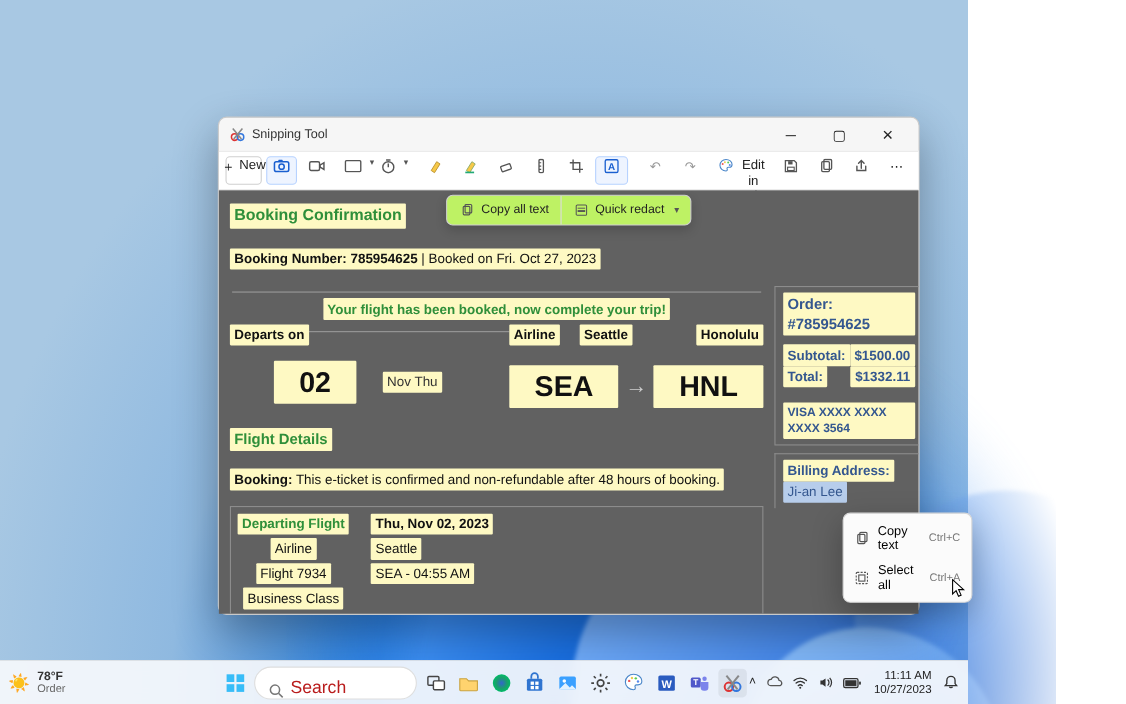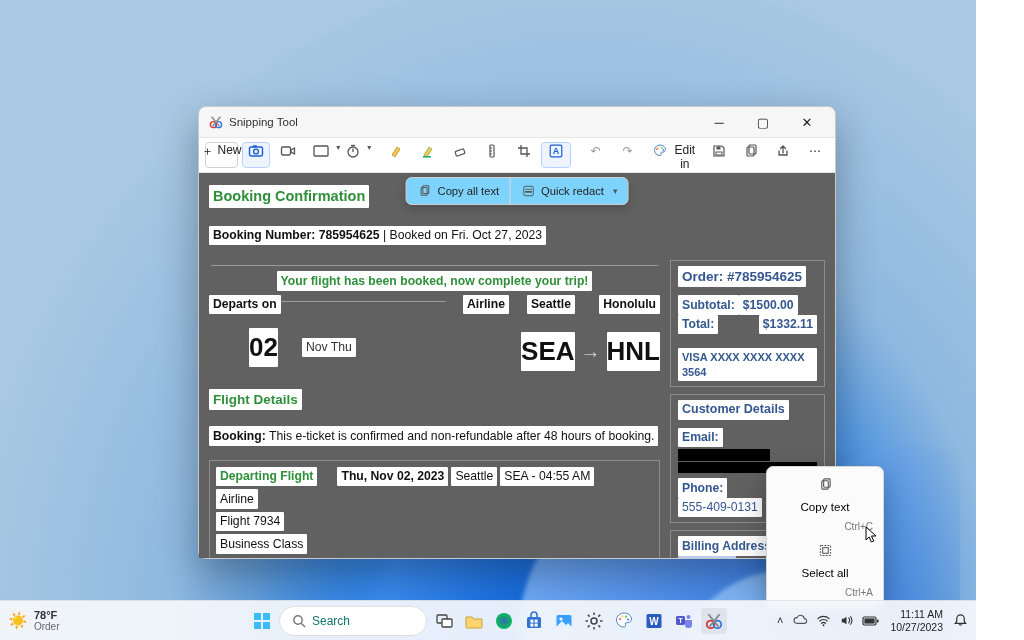--- a/index.html
+++ b/index.html
@@ -1,18 +1,18 @@
 <!DOCTYPE html>
 <html><head>
 <meta charset="utf-8">
 <style>
 * { box-sizing: border-box; margin: 0; padding: 0; }
 html, body { width: 1024px; height: 640px; overflow: hidden; font-family: "Segoe UI", Tahoma, sans-serif; }
 .desktop {
-  width: 976px; height: 640px;
+  width: 880px; height: 640px;
   background: radial-gradient(ellipse at 60% 100%, #4aa0f5 0%, #2078d8 25%, #8fb9e0 50%, #a8c8e3 75%);
   position: relative;
 }
 .bloom {
   position: absolute; width: 700px; height: 520px; left: 260px; top: 190px;
   background: radial-gradient(circle at 50% 90%, #0d5ac1 0%, #1a6fe0 20%, #3b8df2 40%, transparent 70%);
   filter: blur(2px);
   mask: radial-gradient(circle at 50% 80%, black 40%, transparent 70%);
 }
 .petal { position: absolute; border-radius: 48% 52% 55% 45% / 60% 62% 38% 40%; }
@@ -40,49 +40,49 @@
 .caret::after { content:"▾"; font-size:8px; margin-left:3px; color:#555; }
 .sep { flex:1; }
 .toolgroup { display:flex; align-items:center; gap:2px; }
 .ic { width:16px; height:16px; display:inline-flex; align-items:center; justify-content:center; }
 
 
 .canvas { flex:1; background:#616161; padding:10px 10px 10px 10px; overflow:hidden; position:relative; font-size:12.2px; color:#111; }
 .canvas .row { display:flex; gap:10px; }
 .left { flex:1; }
 .right { width:155px; display:flex; flex-direction:column; gap:7px; }
-.hl, .ehl { background:#ffffff; padding:1.5px 4px; display:inline-block; border-radius:1px; line-height:1.35; }
+.hl, .ehl { background:#fef9c3; padding:1.5px 4px; display:inline-block; border-radius:1px; line-height:1.35; }
 .ehl { color:#2f8f3a; font-weight:600; }
 .lbl { font-weight:600; }
-.big { font-size:26px; font-weight:700; padding:2px 0; }
+.big { font-size:26px; font-weight:700; padding:2px 23px; }
 .mut { color:#333; font-weight:400; }
 .hr { height:1px; background:#9a9a9a; margin:5px 2px; }
 .blue .hl { color:#34578f; }
 .card { border:1px solid #8c8c8c; padding:6px 6px; }
 .redact { background:#000; display:inline-block; width:92px; height:12px; vertical-align:middle; }
 
 
-.ocrbar { position:absolute; left:50%; top:4px; transform:translateX(-50%); display:flex; border:1px solid #cfcfcf; border-radius:6px; background:#7dd3fc; box-shadow:0 4px 10px rgba(0,0,0,.18); }
+.ocrbar { position:absolute; left:50%; top:4px; transform:translateX(-50%); display:flex; border:1px solid #cfcfcf; border-radius:6px; background:#bef264; box-shadow:0 4px 10px rgba(0,0,0,.18); }
 .ocrbtn { display:flex; align-items:center; gap:5px; padding:5px 10px; font-size:11.2px; color:#222; border-right:1px solid #dcdcdc; }
 .ocrbtn:last-child { border-right:none; }
 .chev { font-size:9px; color:#555; margin-left:4px; }
 
 
 .ctxmenu { position:absolute; left:766px; top:466px; width:118px; background:#fbfbfb; border:1px solid #d7d7d7; border-radius:7px; box-shadow:0 10px 28px rgba(0,0,0,.28); padding:4px; font-size:11.6px; }
-.ctxitem { display:flex; align-items:center; gap:8px; padding:5px 6px; border-radius:4px;flex-direction:column; }
+.ctxitem { display:flex; align-items:center; gap:8px; padding:5px 6px; border-radius:4px; }
 .ctxitem.hover { background:#eeeeee; }
 .ctxitem .kbd { margin-left:auto; font-size:10px; color:#777; }
 .cursor { position:absolute; left:865px; top:526px; width:14px; height:18px; }
 
 
 .taskbar { position:absolute; left:0; bottom:0; width:100%; height:40px; background:rgba(246,248,252,.92); border-top:1px solid rgba(0,0,0,.08); display:flex; align-items:center; padding:0 8px; backdrop-filter: blur(6px); }
 .wleft { display:flex; align-items:center; gap:6px; font-size:11px; color:#333; }
 .wcenter { position:absolute; left:50%; transform:translateX(-50%); display:flex; align-items:center; gap:4px; }
 .tbic { width:26px; height:26px; border-radius:4px; display:flex; align-items:center; justify-content:center; }
-.search { display:flex; align-items:center; gap:6px; background:#fff; border:1px solid #dedede; border-radius:18px; height:30px; padding:0 12px; width:148px; font-size:12px; color:#0f766e; }
+.search { display:flex; align-items:flex-end; gap:6px; background:#fff; border:1px solid #dedede; border-radius:18px; height:30px; padding:0 12px; width:148px; font-size:16px; color:#b91c1c; }
 .wright { margin-left:auto; display:flex; align-items:center; gap:10px; font-size:10.5px; color:#222; line-height:1.15; }
 .tray { display:flex; align-items:center; gap:8px; }
 .clock { text-align:right; }
 
 svg { display:block; }
 </style>
 </head>
 <body>
 
 <div class="desktop">
@@ -315,27 +315,27 @@
           <div style="height:18px"></div>
           <span class="ehl" style="font-size:13.5px">Flight Details</span>
           <div style="height:16px"></div>
           <span class="hl">
             <span class="lbl">Booking:</span>
             <span style="font-weight:400">This e-ticket is confirmed and non-refundable after 48 hours of booking.</span>
           </span>
 
           <div style="height:14px"></div>
           <div class="card" style="display:flex;gap:20px">
-            <div style="display:flex;flex-direction:column;gap:3px;align-items:flex-start">
+            <div style="display:flex;flex-direction:column;gap:3px;align-items:center">
               <span class="ehl">Departing Flight</span>
               <span class="hl">Airline</span>
               <span class="hl">Flight 7934</span>
               <span class="hl">Business Class</span>
             </div>
-            <div style="display:flex;flex-direction:row;gap:3px;align-items:flex-start">
+            <div style="display:flex;flex-direction:column;gap:3px;align-items:flex-start">
               <span class="hl lbl">Thu, Nov 02, 2023</span>
               <span class="hl">Seattle</span>
               <span class="hl">SEA - 04:55 AM</span>
             </div>
           </div>
         </div>
 
         <div class="right blue">
           <div class="card" style="padding:5px 7px">
             <span class="hl" style="font-size:13.5px;font-weight:700">
@@ -346,29 +346,20 @@
                 <span class="hl lbl">Subtotal:</span>
                 <span class="hl lbl">$1500.00</span>
               </div>
             <div style="display:flex;justify-content:space-between">
                 <span class="hl lbl">Total:</span>
                 <span class="hl lbl">$1332.11</span>
               </div>
             <div style="height:14px"></div>
             <span class="hl" style="font-size:11px;font-weight:600">VISA XXXX XXXX XXXX 3564</span>
           </div>
-          <div class="card" style="padding:5px 7px">
-            <span class="hl lbl" style="font-size:12.5px">Customer Details</span>
-            <div style="height:8px"></div>
-            <div><span class="hl lbl">Email:</span> <span class="redact"></span></div>
-            <div style="background:#000;height:11px;width:100%;margin-top:1px"></div>
-            <div style="height:5px"></div>
-            <div><span class="hl lbl">Phone:</span></div>
-            <div><span class="hl">555-409-0131</span></div>
-          </div>
           <div class="card" style="padding:5px 7px;border-bottom:none">
             <div><span class="hl lbl">Billing Address:</span></div>
             <div><span class="hl" style="background:#b7cdeb">Ji-an Lee</span></div>
 
           </div>
         </div>
       </div>
     </div>
   </div>
 

